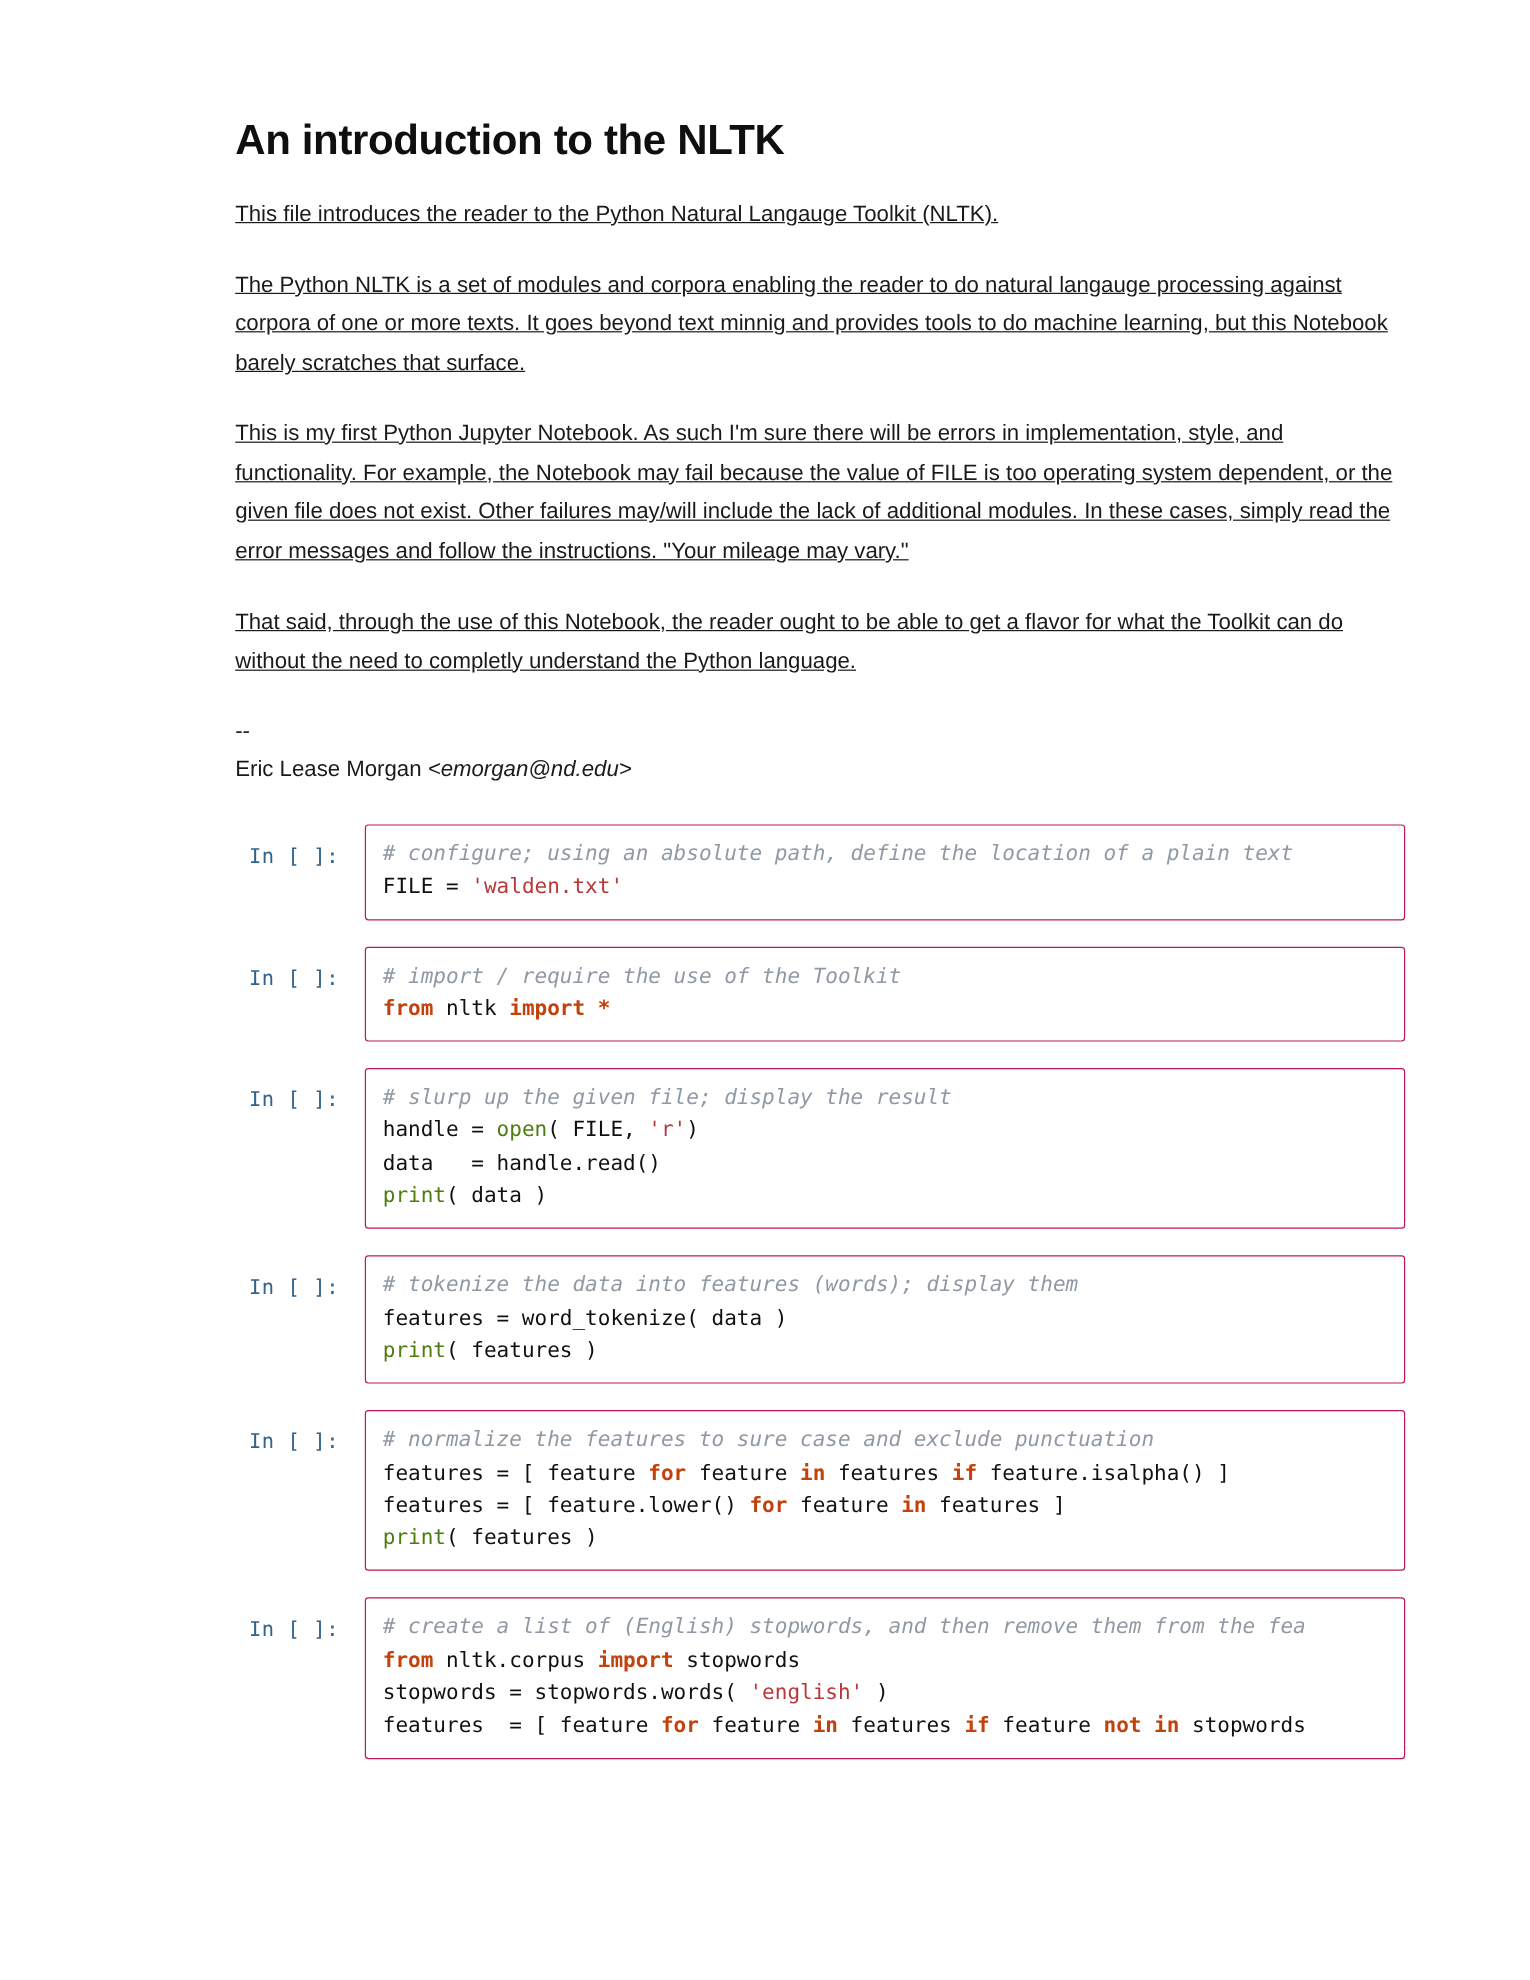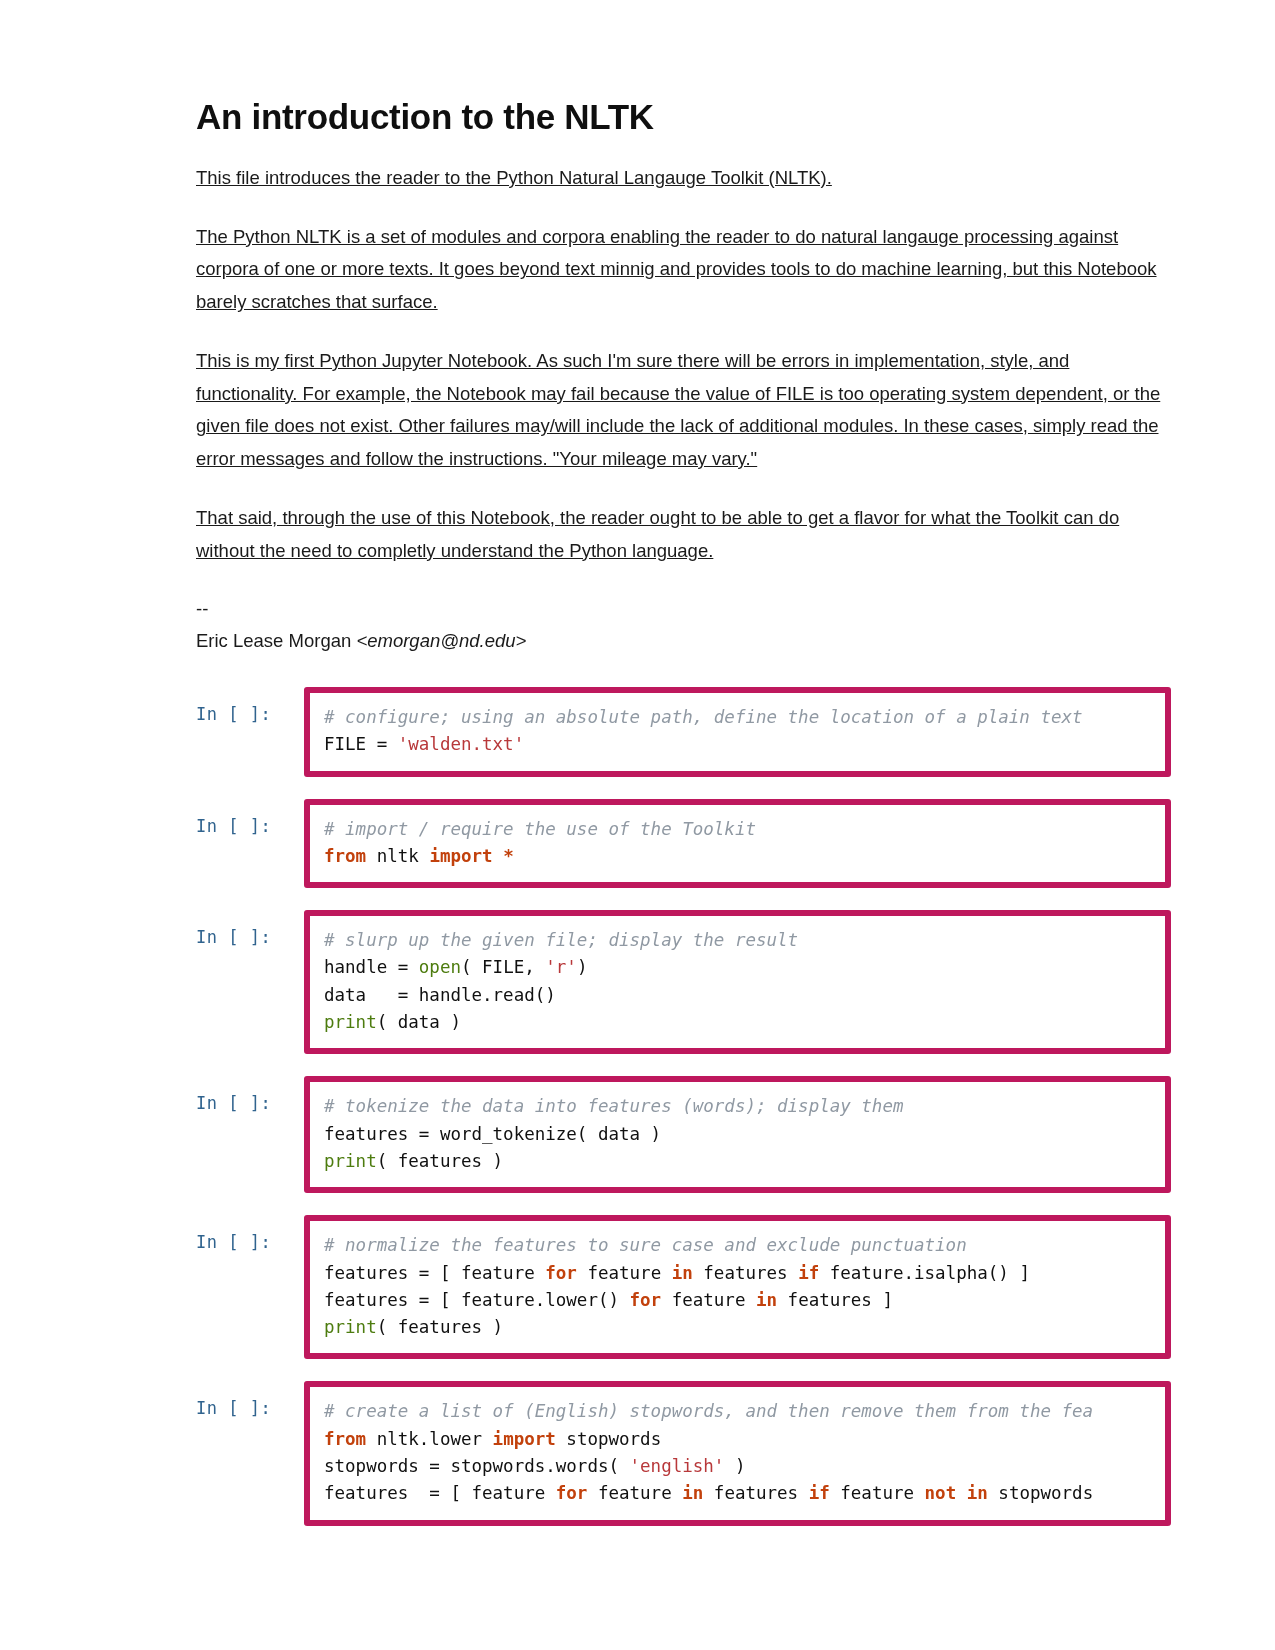--- a/index.html
+++ b/index.html
@@ -56,34 +56,34 @@
   .cell {
     position: relative;
     margin: 0 0 22px 0;
     padding-left: 0;
     display: flex;
     align-items: flex-start;
   }
   .prompt {
     width: 108px;
     flex: 0 0 108px;
-    text-align: left;
+    text-align: center;
     padding-right: 10px;
     box-sizing: border-box;
     font-family: "DejaVu Sans Mono", "Liberation Mono", monospace;
     font-size: 17px;
     color: #30638e;
     line-height: 1.62;
     padding-top: 14px;
     letter-spacing: 0.5px;
     white-space: pre;
   }
   .codebox {
     flex: 1 1 auto;
-    border: 6px solid #be185d;
+    border: 1px solid #be185d;
     background: #ffffff;
     border-radius: 3px;
     padding: 11px 14px 12px 14px;
     overflow: hidden;
     box-sizing: border-box;
   }
   pre.code {
     margin: 0;
     font-family: "DejaVu Sans Mono", "Liberation Mono", monospace;
     font-size: 17.5px;
@@ -167,21 +167,21 @@
             <pre class="code"><span class="cm"># normalize the features to sure case and exclude punctuation</span>
 <span>features = [ feature </span><span class="kw">for</span><span> feature </span><span class="kw">in</span><span> features </span><span class="kw">if</span><span> feature.isalpha() ]</span>
 <span>features = [ feature.lower() </span><span class="kw">for</span><span> feature </span><span class="kw">in</span><span> features ]</span>
 <span class="fn">print</span><span>( features )</span></pre>
           </div>
         </div>
         <div class="cell">
           <div class="prompt">In [ ]:</div>
           <div class="codebox">
             <pre class="code"><span class="cm"># create a list of (English) stopwords, and then remove them from the fea</span>
-<span class="kw">from</span><span> nltk.lower </span><span class="kw">import</span><span> stopwords</span>
+<span class="kw">from</span><span> nltk.corpus </span><span class="kw">import</span><span> stopwords</span>
 <span>stopwords = stopwords.words( </span><span class="st">'english'</span><span> )</span>
 <span>features  = [ feature </span><span class="kw">for</span><span> feature </span><span class="kw">in</span><span> features </span><span class="kw">if</span><span> feature </span><span class="kw">not</span><span> </span><span class="kw">in</span><span> stopwords</span></pre>
           </div>
         </div>
       </div>
 
   </div>
 </div>
 
 </body></html>

